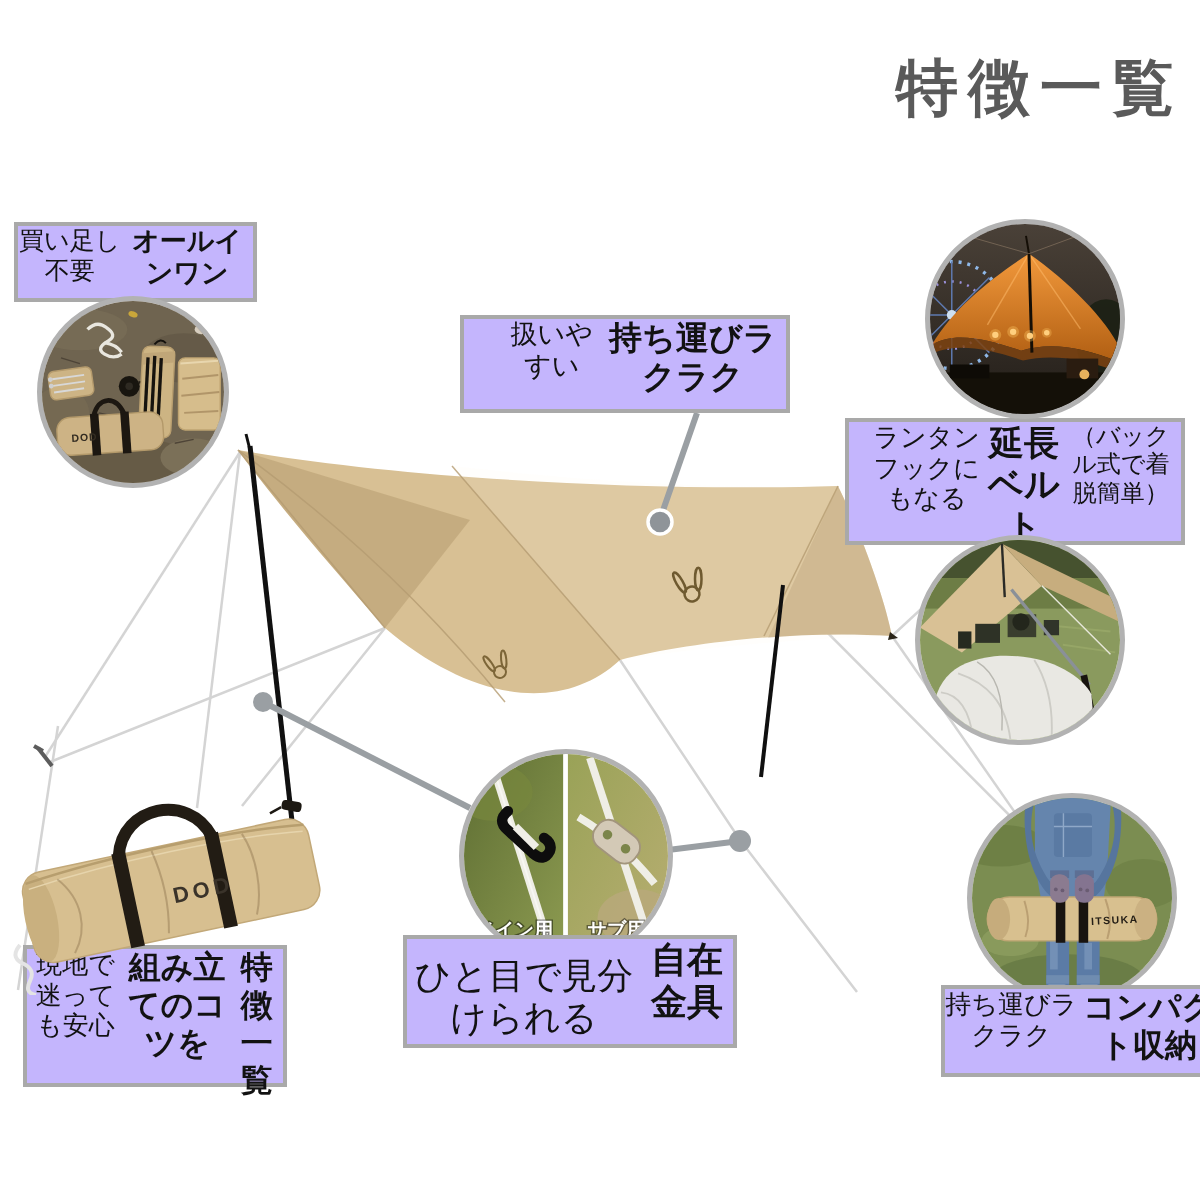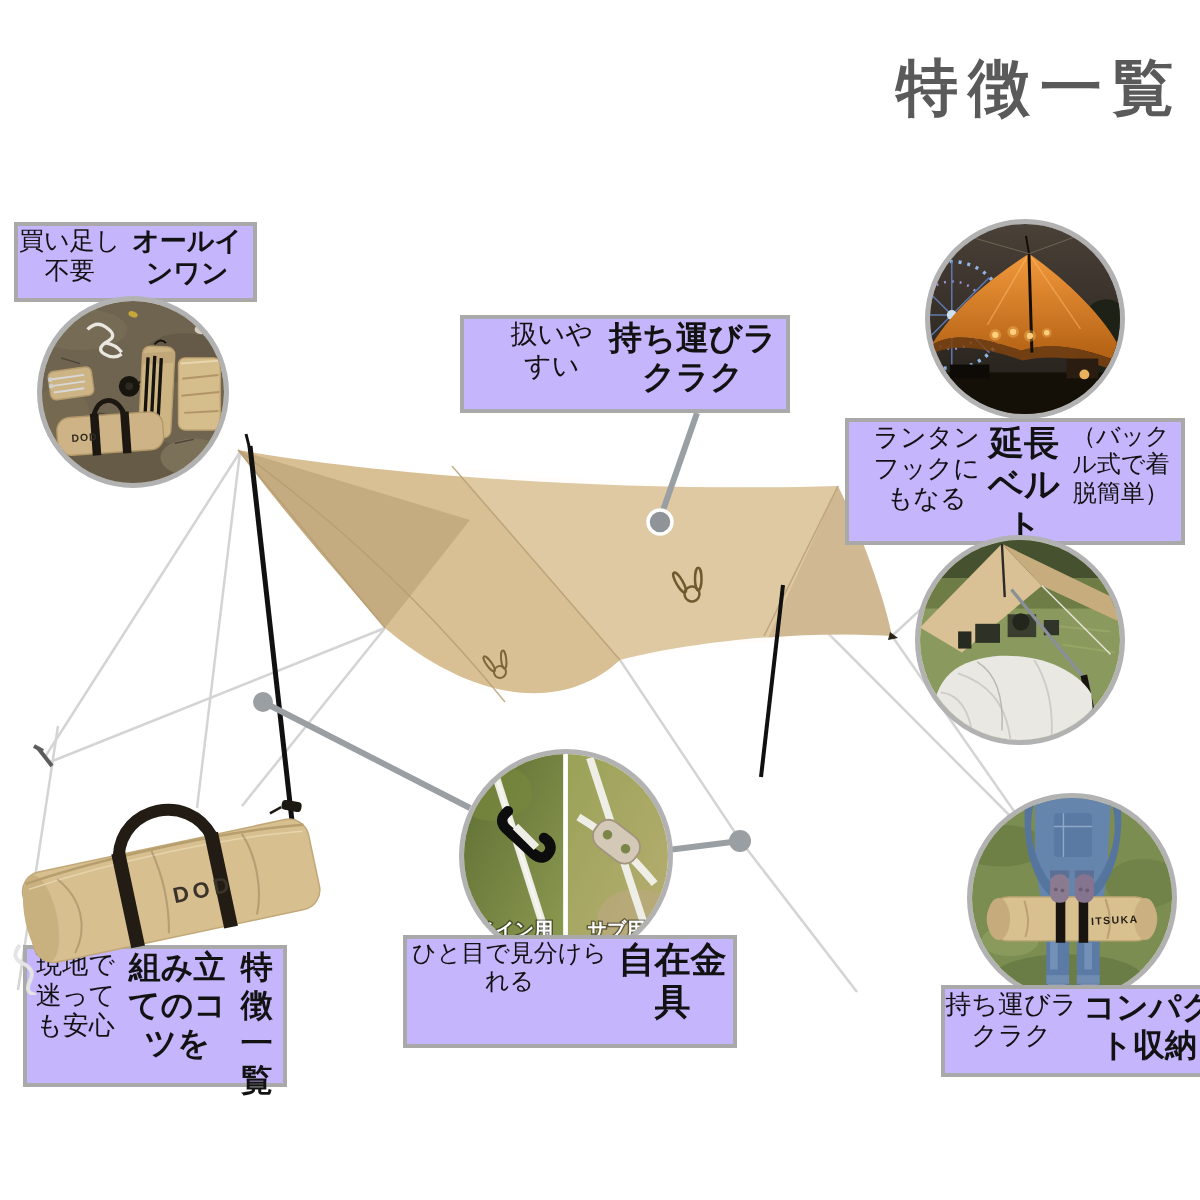--- a/index.html
+++ b/index.html
@@ -15,21 +15,21 @@
   .box .l2{font-size:32px;font-weight:bold;}
   .box .l3{font-size:32px;font-weight:bold;}
   .box-allinone{left:14px;top:222px;width:243px;height:80px;}
   .box-allinone .l1{font-size:25px;} .box-allinone .l2{font-size:27px;}
   .box-poly{left:460px;top:315px;width:330px;height:98px;}
   .box-poly .l1{font-size:27px;margin-left:40px;} .box-poly .l2{font-size:33px;}
   .box-belt{left:845px;top:418px;width:340px;height:127px;padding-left:17px;}
   .box-belt .l1{font-size:26px;} .box-belt .l2{font-size:35px;} .box-belt .l3{font-size:24px;font-weight:normal;}
   .box-sewn{left:23px;top:945px;width:264px;height:142px;}
   .box-fit{left:403px;top:935px;width:334px;height:113px;z-index:4;}
-  .box-fit .l1{font-size:24px;} .box-fit .l2{font-size:36px;}
+  .box-fit .l1{font-size:36px;margin-top:16px;} .box-fit .l2{font-size:36px;}
   .box-carry{left:905px;top:985px;width:283px;height:92px;z-index:4;margin-left:36px;}
   .circle{position:absolute;border-radius:50%;border:5px solid #b2b2b2;overflow:hidden;
           box-sizing:border-box;background:#fff;z-index:3;}
   .circle svg{display:block;width:100%;height:100%;}
   .c-components{left:37px;top:296px;width:192px;height:192px;}
   .c-night{left:925px;top:219px;width:200px;height:200px;}
   .c-tent{left:915px;top:535px;width:210px;height:210px;}
   .c-fittings{left:459px;top:749px;width:214px;height:214px;}
   .c-person{left:967px;top:793px;width:210px;height:210px;}
   .bagsvg{position:absolute;left:0;top:780px;width:340px;height:215px;z-index:3;}

